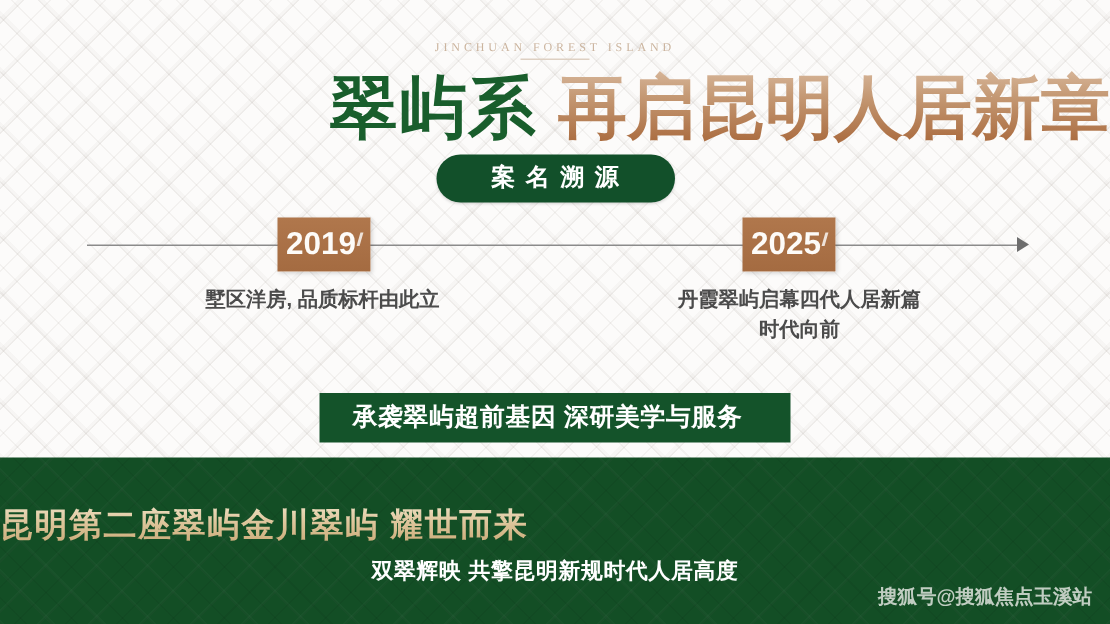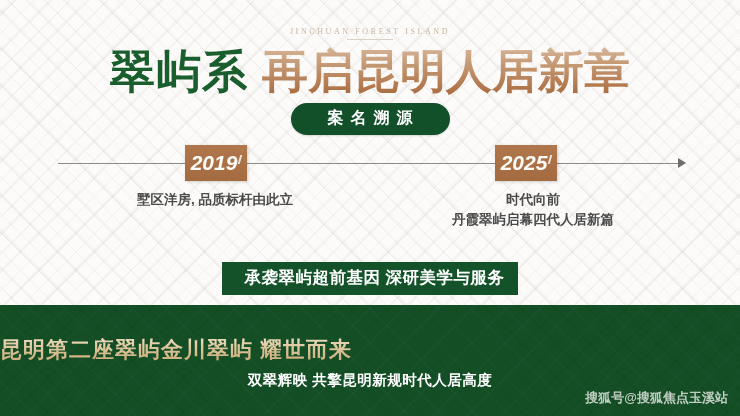--- a/index.html
+++ b/index.html
@@ -27,21 +27,21 @@
     font-size:8px;letter-spacing:2.6px;color:#cbb49e;white-space:nowrap;
     display:block;
   }
   .brand-rule{
     display:block;width:46px;height:1px;margin:3px auto 0;
     background:#ded0c2;
   }
 
   
   .headline{
-    position:absolute;top:48px;left:0;width:740px;text-align:center;
+    position:absolute;top:48px;left:0;width:740px;text-align:right;
     white-space:nowrap;line-height:1;
   }
   .headline .h-green{
     font-size:45px;font-weight:bold;color:#195e2c;
     letter-spacing:1px;vertical-align:baseline;
   }
   .headline .h-copper{
     font-size:46px;font-weight:bold;letter-spacing:0px;margin-left:14px;
     background:linear-gradient(180deg,#d8b89c 0%,#c49873 38%,#a9693c 100%);
     -webkit-background-clip:text;background-clip:text;color:transparent;
@@ -70,42 +70,42 @@
     border-top:5px solid transparent;border-bottom:5px solid transparent;
     border-left:8px solid #6e6e6e;
   }
   .yearbox{
     position:absolute;top:145px;width:62px;height:36px;
     background:linear-gradient(180deg,#b0774c 0%,#a46b41 100%);
     box-shadow:1px 1px 3px rgba(0,0,0,.18);
   }
   .yearbox .ytext{
     display:block;color:#fdfbf8;font-size:21px;font-weight:bold;
-    font-style:italic;letter-spacing:0px;line-height:36px;text-align:center;
+    letter-spacing:0px;line-height:36px;text-align:center;
     padding-right:4px;
   }
   .yearbox .ytick{
     position:absolute;right:6px;top:10px;width:2px;height:9px;
     background:rgba(255,255,255,.8);transform:skewX(-16deg);
   }
   #year-2019{left:185px;}
   #year-2025{left:495px;}
 
   .tl-desc{
     position:absolute;top:190px;text-align:center;
     font-size:13.5px;font-weight:bold;color:#4b4b4b;line-height:20px;
     white-space:nowrap;
   }
   #desc-2019{left:50px;width:330px;}
   #desc-2025{left:408px;width:250px;}
 
   
   .tag-wrap{position:absolute;top:262px;left:0;width:740px;text-align:center;}
   .tagbar{
-    display:inline-block;background:#14532a;padding:5px 13px 6px 22px;
+    display:inline-block;background:#14532a;padding:5px 32px 6px 22px;
   }
   .tagbar-text{
     color:#ffffff;font-size:16.5px;font-weight:bold;letter-spacing:.5px;
   }
 
   
   .panel{
     position:absolute;left:0;top:305px;width:740px;height:111px;
     background-color:#134e25;
     background-image:
@@ -161,22 +161,22 @@
   <div class="yearbox" id="year-2025">
     <span class="ytext">2025</span>
     <span class="ytick"></span>
   </div>
 
   <div class="tl-desc" id="desc-2019">
     <div>墅区洋房, 品质标杆由此立</div>
   </div>
 
   <div class="tl-desc" id="desc-2025">
+    <div>丹霞翠屿启幕四代人居新篇</div>
     <div>时代向前</div>
-    <div>丹霞翠屿启幕四代人居新篇</div>
   </div>
 
   <div class="tag-wrap">
     <span class="tagbar">
       <span class="tagbar-text">承袭翠屿超前基因  深研美学与服务</span>
     </span>
   </div>
 
   <div class="panel">
     <div class="panel-title">昆明第二座翠屿金川翠屿  耀世而来</div>

